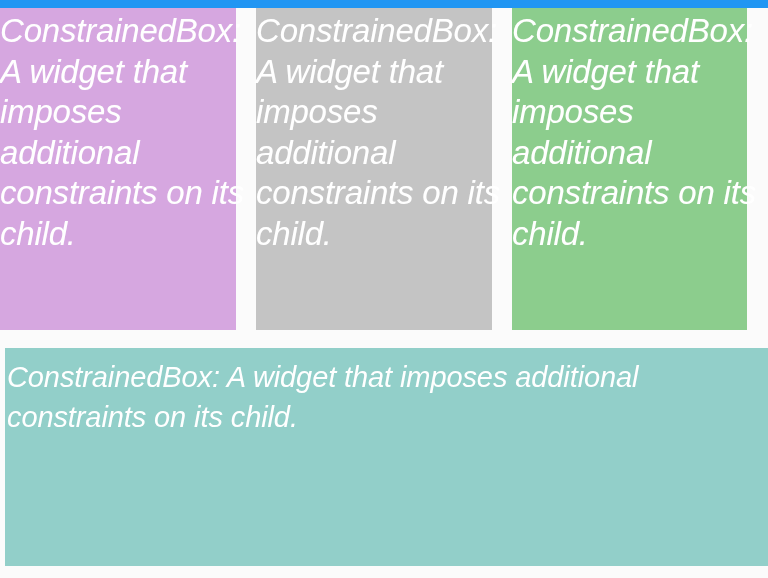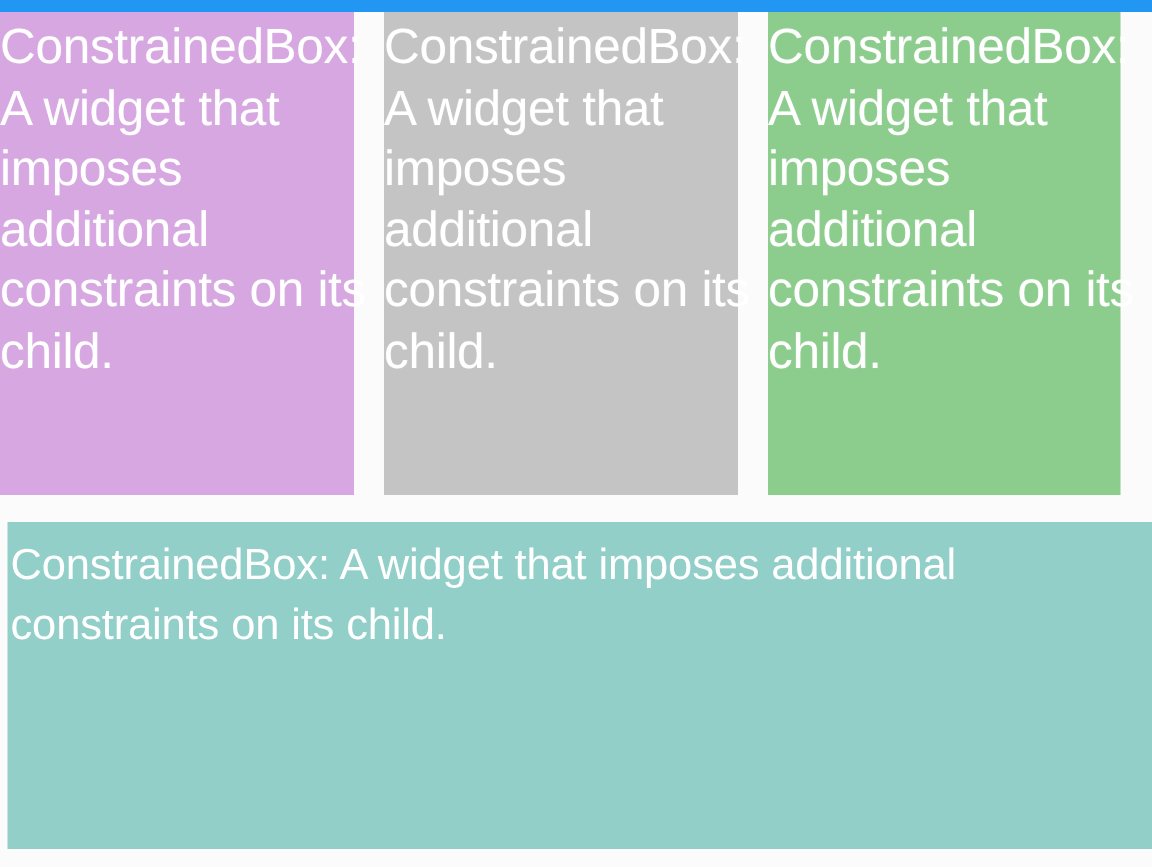--- a/index.html
+++ b/index.html
@@ -15,20 +15,21 @@
     position: relative;
   }
 
   #app-root {
     position: absolute;
     left: 0;
     top: 0;
     width: 768px;
     height: 578px;
     background: #fbfbfb;
+    font-style: italic;
   }
 
   
   .status-bar {
     position: absolute;
     left: 0;
     top: 0;
     width: 768px;
     height: 8px;
     background: #2196f3;

